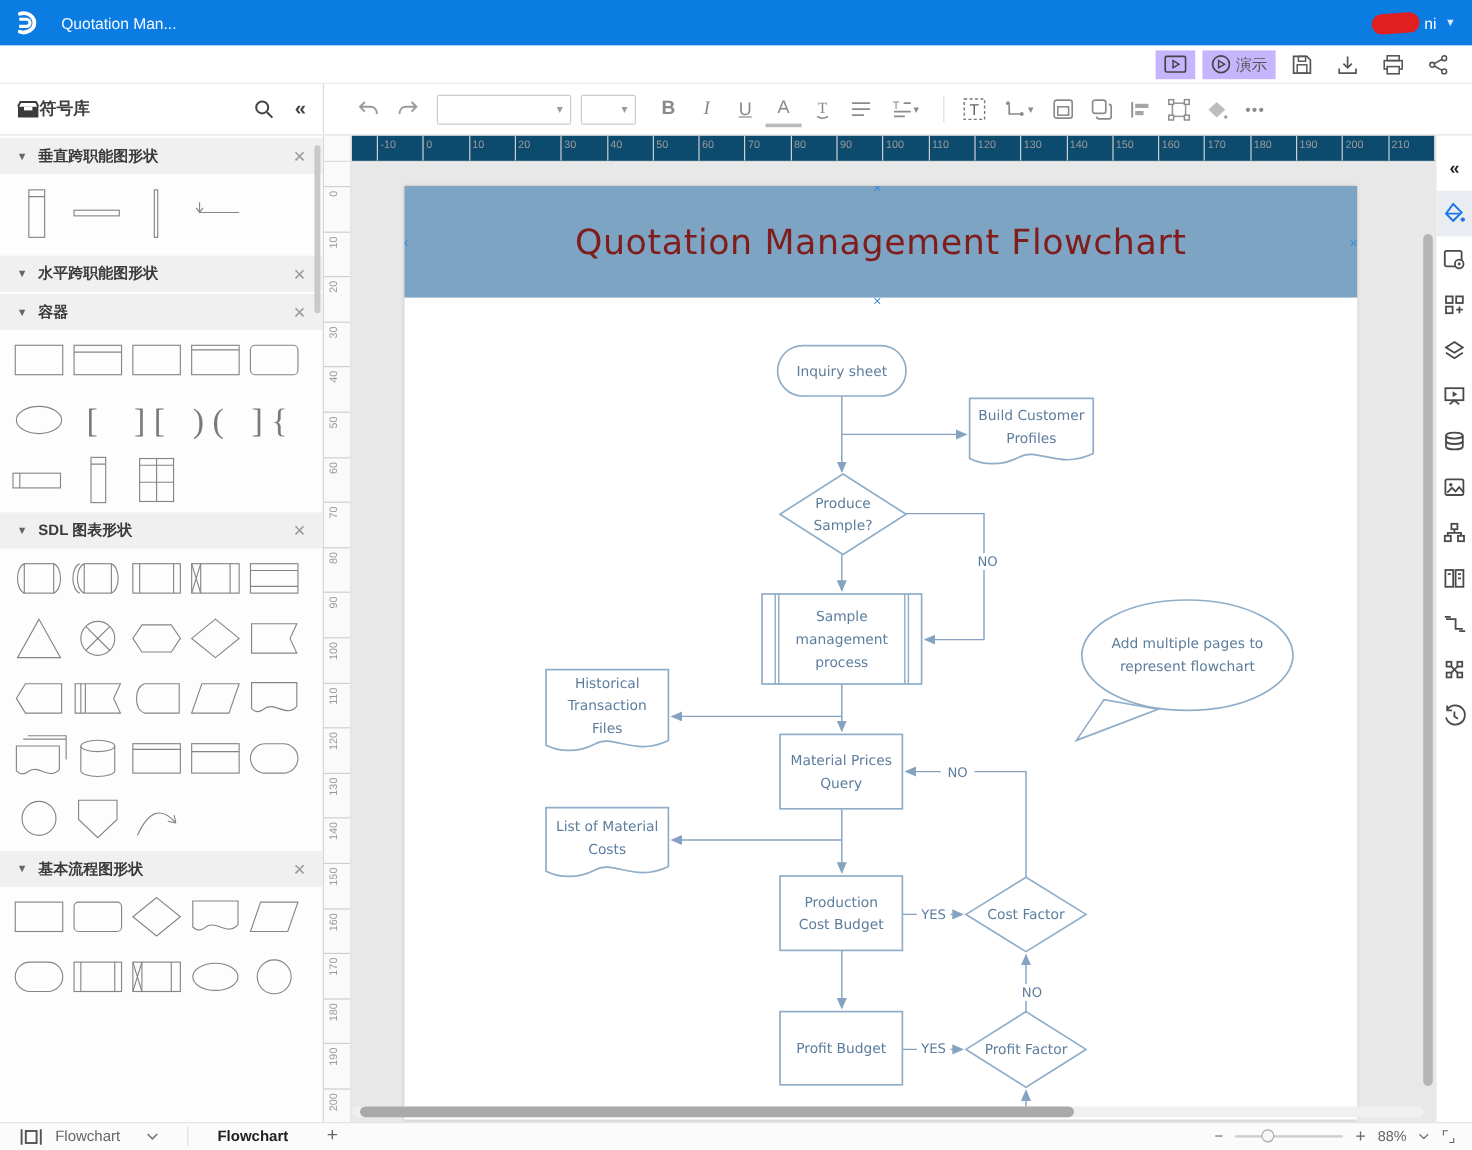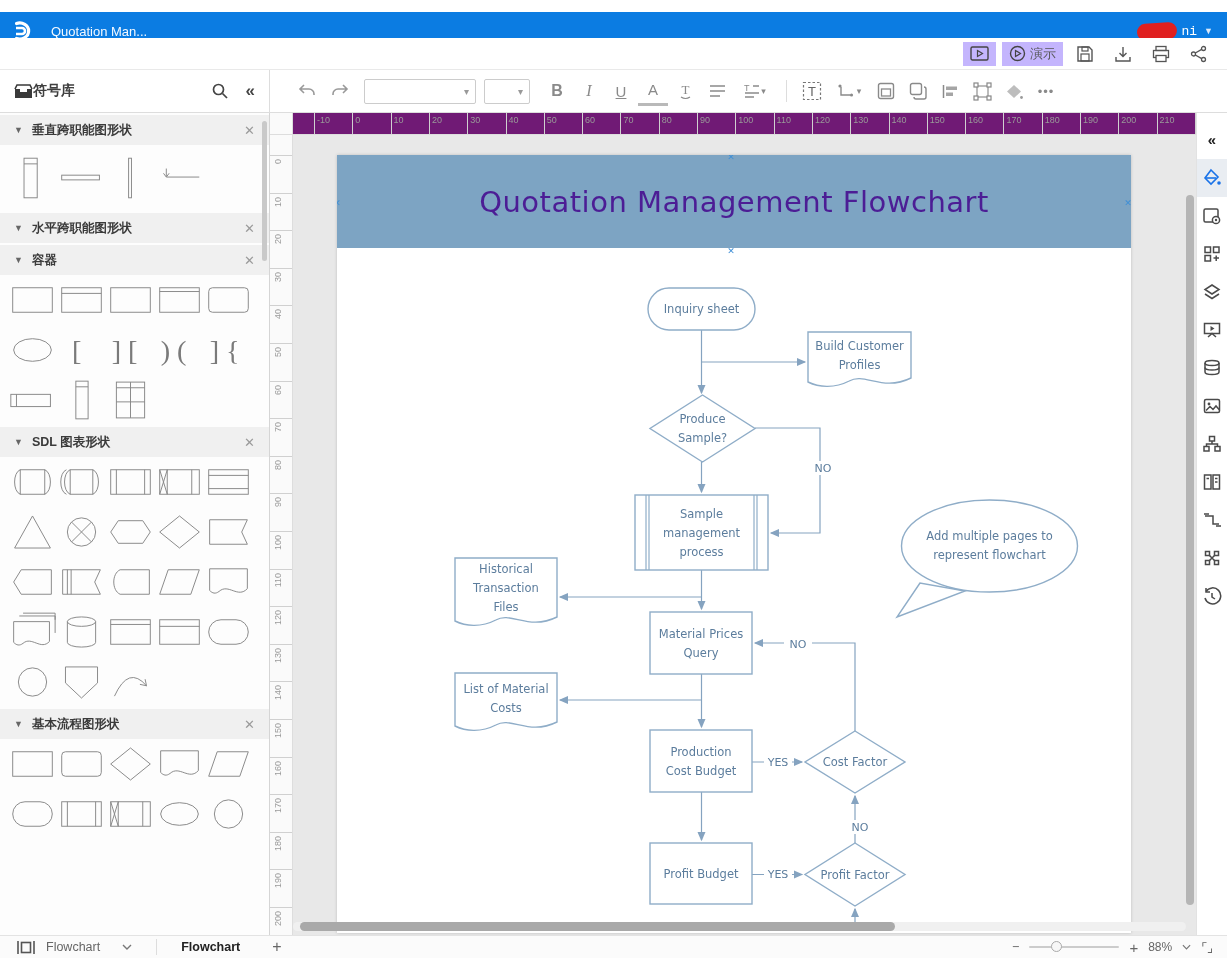--- a/index.html
+++ b/index.html
@@ -1,25 +1,25 @@
 <!DOCTYPE html>
 <html><head>
 <meta charset="utf-8">
 <style>
   * { margin:0; padding:0; box-sizing:border-box; }
   html,body { width:1227px; height:958px; overflow:hidden; font-family:"Liberation Sans",sans-serif; background:#fff; }
   .app { position:relative; width:1227px; height:958px; }
 
   
-  .titlebar { position:absolute; left:0; top:12px; width:100%; height:38px; background:#0b7ce2; display:flex; align-items:center; color:#fff; }
+  .titlebar { position:absolute; left:0; top:0; width:100%; height:38px; background:#0b7ce2; display:flex; align-items:center; color:#fff; }
   .logo { width:26px; height:26px; margin-left:9px; display:flex; align-items:center; justify-content:center; }
   .doc-title { font-size:13px; margin-left:16px; color:#f4f9ff; }
   .titlebar-right { margin-left:auto; display:flex; align-items:center; margin-right:14px; gap:4px; }
   .user-blob { width:40px; height:17px; background:#e02020; border-radius:9px; transform:rotate(-4deg); }
-  .user-name { font-size:13px; color:#fff;font-family:Liberation Mono, monospace; }
+  .user-name { font-size:13px; color:#fff; }
   .user-caret { font-size:9px; color:#dce9f8; margin-left:3px; }
 
   
   .menubar { position:absolute; left:0; top:38px; width:100%; height:32px; background:#fff; border-bottom:1px solid #e9e9e9; display:flex; align-items:center; }
   .menu-item { font-size:13px; color:#2b2b2b; padding:0 17px; cursor:default; height:100%; display:flex; align-items:center; }
   .menu-actions { margin-left:auto; display:flex; align-items:center; gap:6px; margin-right:12px; }
   .mbtn { height:24px; display:flex; align-items:center; gap:4px; padding:0 7px; color:#555; font-size:13px; }
   .mbtn.grey { background:#c4b5fd; }
   .mbtn svg { display:block; }
 
@@ -49,30 +49,30 @@
   .sec-title { font-size:12.5px; font-weight:bold; color:#3a3a3a; }
   .sec-close { margin-left:auto; color:#9a9a9a; font-size:13px; }
   .shape-row { display:flex; align-items:center; padding:2px 8px; }
   .thumb { width:49px; height:46px; display:flex; align-items:center; justify-content:center; }
   .row-tall .thumb { height:62px; }
   .panel-scroll { position:absolute; right:2px; top:8px; width:5px; height:140px; background:#c9c9c9; border-radius:3px; }
 
   
   .workspace { position:relative; flex:1; height:100%; background:#e8e8e8; overflow:hidden; }
   .ruler-corner { position:absolute; left:0; top:0; width:23px; height:22px; background:#fafafa; border-right:1px solid #ddd; border-bottom:1px solid #ddd; z-index:5; }
-  .h-ruler { position:absolute; left:23px; top:0; right:0; height:22px; background:#701a75; border-bottom:1px solid #ddd; z-index:4; overflow:hidden; }
+  .h-ruler { position:absolute; left:23px; top:0; right:0; height:22px; background:#0c4a6e; border-bottom:1px solid #ddd; z-index:4; overflow:hidden; }
   .v-ruler { position:absolute; left:0; top:22px; width:23px; bottom:0; background:#fafafa; border-right:1px solid #ddd; z-index:4; overflow:hidden; }
   .h-tick { position:absolute; top:0; height:100%; border-left:1px solid #d0d0d0; }
   .h-tick span { position:absolute; left:2px; top:2px; font-size:9px; color:#9a9a9a; }
   .v-tick { position:absolute; left:0; width:100%; border-top:1px solid #d0d0d0; }
   .v-tick span { position:absolute; left:3px; top:3px; font-size:9px; color:#9a9a9a; transform:rotate(-90deg) translate(-100%,0); transform-origin:0 0; white-space:nowrap; }
   .viewport { position:absolute; left:23px; top:22px; right:0; bottom:0; }
   .page { position:absolute; left:44px; top:20px; width:794px; height:778px; background:#fff; box-shadow:0 0 3px rgba(0,0,0,.18); }
   .banner { position:absolute; left:0; top:0; width:794px; height:93px; background:#7da4c3; display:flex; align-items:center; justify-content:center; }
-  .banner-title { font-family:"DejaVu Sans",sans-serif; font-size:29px; color:#4c1d95; letter-spacing:.5px; }
+  .banner-title { font-family:"DejaVu Sans",sans-serif; font-size:29px; color:#7f1d1d; letter-spacing:.5px; }
   #flowSvg { position:absolute; left:0; top:0; }
   .watermark { position:absolute; left:583px; top:738px; z-index:9; font-size:37px; font-weight:bold; color:rgba(255,255,255,.92); text-shadow:2px 2px 1px rgba(110,110,110,.55), -1px -1px 1px rgba(150,150,150,.3); white-space:nowrap; pointer-events:none; font-family:"DejaVu Sans",sans-serif; }
   .h-scrollbar { position:absolute; left:0; right:10px; top:787px; height:9px; background:#f0f0f0; border-radius:5px; }
   .h-scrollbar .thumb { position:absolute; left:7px; top:0; width:595px; height:9px; background:#a9a9a9; border-radius:5px; }
   .v-scrollbar { position:absolute; right:2px; top:0; width:8px; bottom:14px; }
   .v-scrollbar .thumb { position:absolute; left:0; top:60px; width:8px; height:710px; background:#b5b5b5; border-radius:5px; }
 
   
   .right-toolbar { width:31px; height:100%; background:#fff; border-left:1px solid #e2e2e2; display:flex; flex-direction:column; align-items:center; padding-top:8px; }
   .rbtn { width:31px; height:38px; display:flex; align-items:center; justify-content:center; color:#4a4a4a; }

